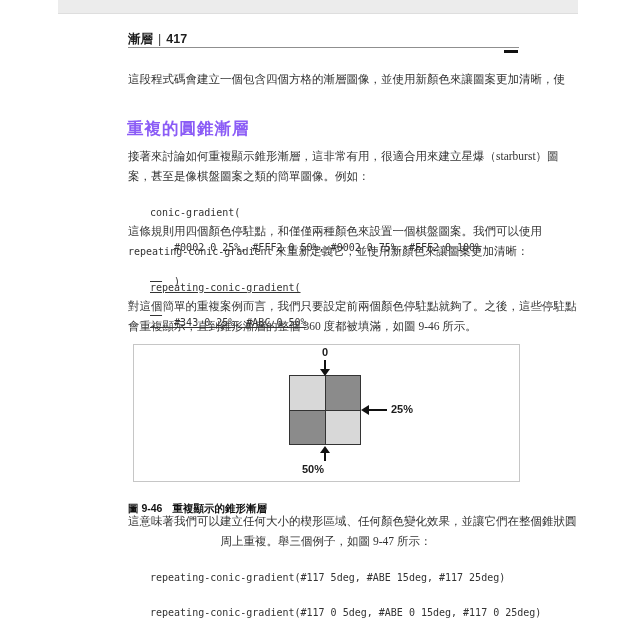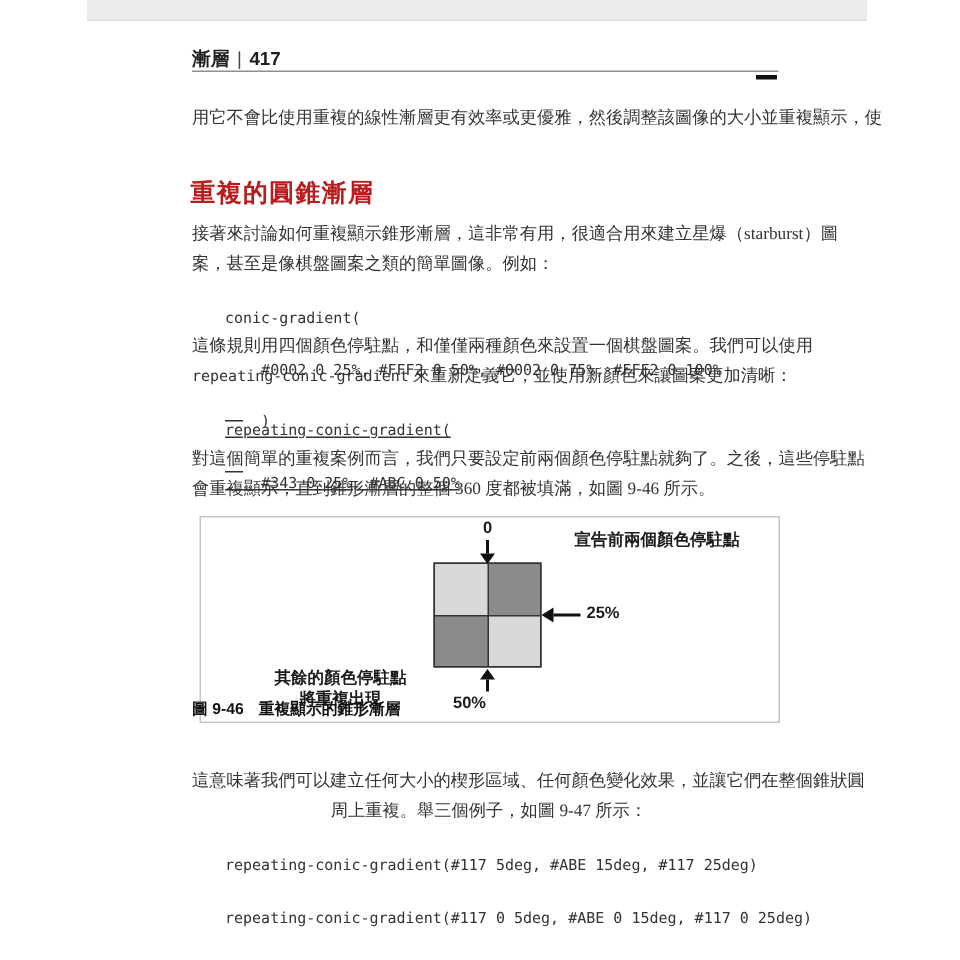--- a/index.html
+++ b/index.html
@@ -16,54 +16,54 @@
     font-family:"Liberation Sans",sans-serif;font-weight:bold;font-size:12.5px;color:#1e1e1e;}
   .running-head .sep{margin:0 5px;font-weight:normal;color:#444;}
   .head-rule{left:128px;top:47px;width:391px;height:1px;background:#8f8f8f;}
   .head-dash{left:504px;top:50px;width:14px;height:3px;background:#111;}
   
   .para{left:128px;width:396px;font-size:11.5px;line-height:20px;color:#333;}
   .para .ln{white-space:nowrap;}
   .inline-code{font-family:"DejaVu Sans Mono","Liberation Mono",monospace;font-size:10px;color:#333;}
   
   .h2{left:127px;top:118px;font-family:"Liberation Sans",sans-serif;
-    font-weight:bold;font-size:16.5px;color:#b91c1c;letter-spacing:1px;}
+    font-weight:bold;font-size:16.5px;color:#8b5cf6;letter-spacing:1px;}
   
   .code{left:150px;font-family:"DejaVu Sans Mono","Liberation Mono",monospace;
     font-size:10px;line-height:11.5px;color:#333;white-space:pre;}
   
   .figure-box{left:133px;top:344px;width:385px;height:136px;border:1px solid #c6c6c6;background:#fff;}
   .fig-label{position:absolute;font-family:"Liberation Sans",sans-serif;
     font-weight:bold;font-size:11px;color:#1c1c1c;}
   .board{position:absolute;left:155px;top:30px;width:72px;height:70px;
     display:grid;grid-template-columns:1fr 1fr;grid-template-rows:1fr 1fr;
     gap:1px;background:#333;border:1px solid #333;box-sizing:border-box;}
   .arrow-line{position:absolute;background:#111;}
   .tri{position:absolute;width:0;height:0;}
   .tri-down{border-left:5px solid transparent;border-right:5px solid transparent;border-top:7px solid #111;}
   .tri-up{border-left:5px solid transparent;border-right:5px solid transparent;border-bottom:7px solid #111;}
   .tri-left{border-top:5px solid transparent;border-bottom:5px solid transparent;border-right:8px solid #111;}
-  .caption{left:128px;top:466px;font-family:"Liberation Sans",sans-serif;
+  .caption{left:128px;top:502px;font-family:"Liberation Sans",sans-serif;
     font-weight:bold;font-size:10.5px;color:#111;}
   .caption .cap-title{margin-left:10px;}
   .center{text-align:center;line-height:14px;}
 </style>
 </head>
 <body>
 
 <div class="abs scan-strip"></div>
 
 <div class="abs running-head">
   <span>漸層</span><span class="sep">|</span><span>417</span>
 </div>
 <div class="abs head-rule"></div>
 <div class="abs head-dash"></div>
 
 <div class="abs para" style="top:69px;">
-  <div class="ln">用它不會比使用重複的線性漸層更有效率或更優雅，然後調整該圖像的大小並重複顯示，使</div>
+  <div class="ln">這段程式碼會建立一個包含四個方格的漸層圖像，並使用新顏色來讓圖案更加清晰，使</div>
 </div>
 
 <div class="abs h2">重複的圓錐漸層</div>
 
 <div class="abs para" style="top:146px;">
   <div class="ln">接著來討論如何重複顯示錐形漸層，這非常有用，很適合用來建立星爆（starburst）圖</div>
   <div class="ln">案，甚至是像棋盤圖案之類的簡單圖像。例如：</div>
 </div>
 
 <div class="abs code" style="top:184px;">
@@ -102,25 +102,20 @@
   <div class="tri tri-down" style="left:186px;top:24px;"></div>
 
   <div class="tri tri-left" style="left:227px;top:60px;"></div>
   <div class="arrow-line" style="left:235px;top:64px;width:18px;height:2px;"></div>
   <div class="fig-label" style="left:257px;top:58px;">25%</div>
 
   <div class="tri tri-up" style="left:186px;top:101px;"></div>
   <div class="arrow-line" style="left:190px;top:108px;width:2px;height:8px;"></div>
   <div class="fig-label" style="left:160px;top:118px;width:38px;text-align:center;">50%</div>
 
-  <div class="fig-label" style="left:249px;top:7px;">宣告前兩個顏色停駐點</div>
-  <div class="fig-label center" style="left:28px;top:100px;width:130px;">
-    <div>其餘的顏色停駐點</div>
-    <div>將重複出現</div>
-  </div>
 </div>
 
 <div class="abs caption">
   <span>圖 9-46</span><span class="cap-title">重複顯示的錐形漸層</span>
 </div>
 
 <div class="abs para" style="top:511px;text-align:center;">
   <div class="ln">這意味著我們可以建立任何大小的楔形區域、任何顏色變化效果，並讓它們在整個錐狀圓</div>
   <div class="ln">周上重複。舉三個例子，如圖 9-47 所示：</div>
 </div>

